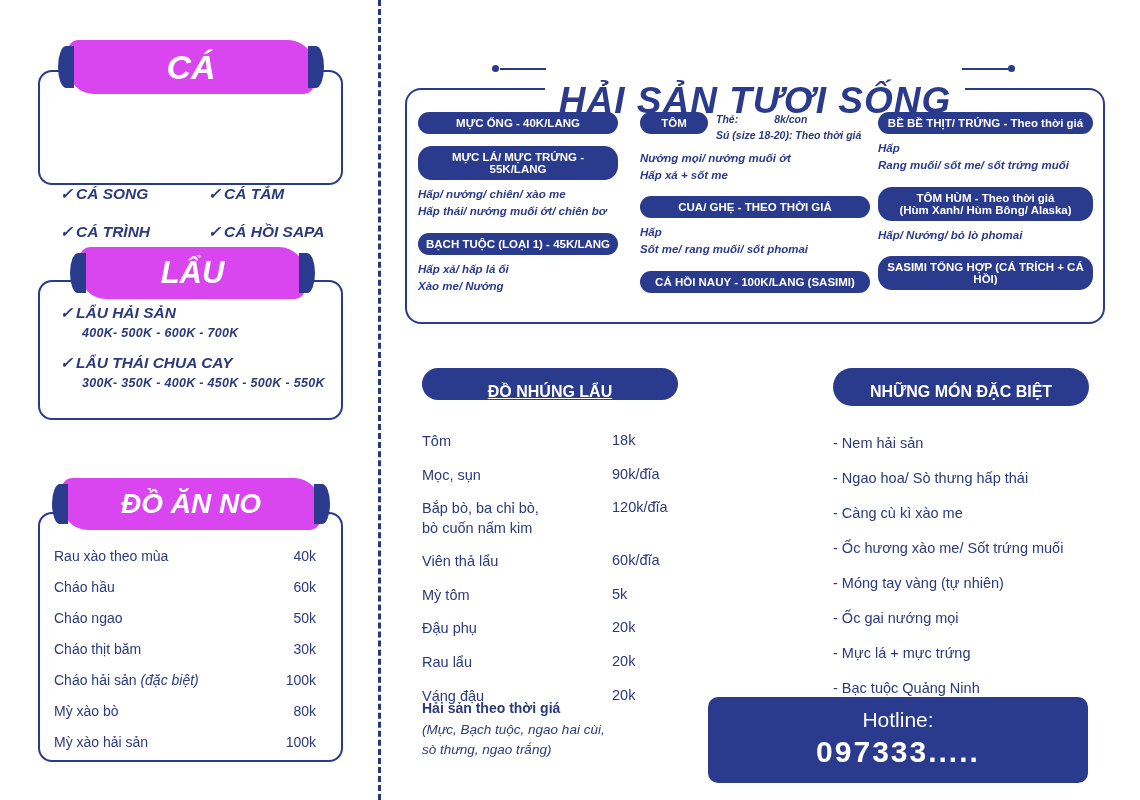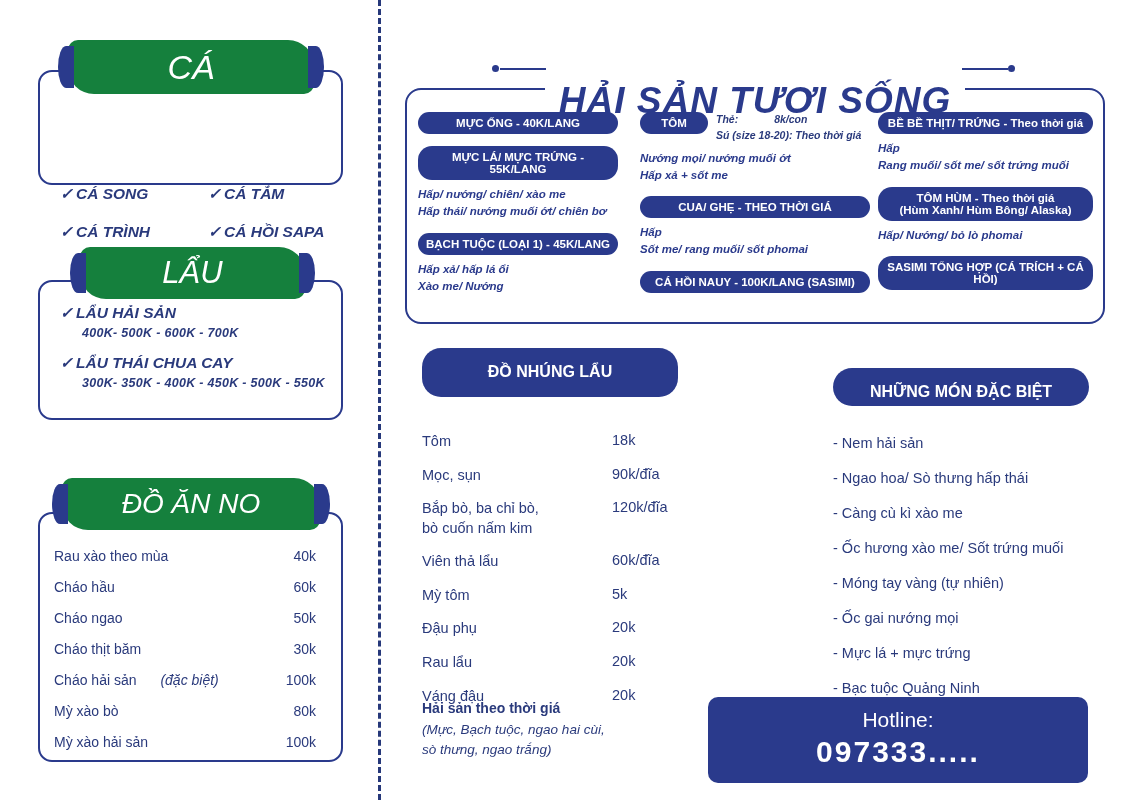--- a/index.html
+++ b/index.html
@@ -15,23 +15,23 @@
   .page { position:absolute; inset:0; }
 
   
   .divider {
     position:absolute;
     left:378px; top:0; bottom:0;
     width:0;
     border-left:3px dashed #26387a;
   }
   .brush-banner {
-    background:#15803d;
+    background:#d946ef;
     color:#fff;
-    font-weight:normal;
+    font-weight:bold;
     text-align:center;
     position:relative;
     border-radius:10px 26px 10px 26px;
   }
   .brush-banner:before,
   .brush-banner:after{
     content:"";
     position:absolute;
     top:6px; bottom:6px;
     width:16px;
@@ -73,21 +73,21 @@
 
   
   #doanno-card { left:38px; top:512px; width:305px; height:250px; }
   #doanno-banner {
     position:absolute; left:62px; top:478px; width:258px; height:52px;
     font-size:28px; line-height:52px; font-style:italic;
   }
   .doanno-list { position:absolute; left:54px; top:540px; width:262px; font-size:14px; }
   .doanno-row { display:flex; justify-content:space-between; padding:7.5px 0; }
   .doanno-row .nm { font-weight:normal; }
-  .doanno-row .nm i { font-style:italic;margin-left:20px; }
+  .doanno-row .nm i { font-style:italic; }
   .doanno-row .pr { font-weight:normal; }
 
   
   #seafood-box {
     position:absolute; left:405px; top:88px; width:700px; height:236px;
     border:2px solid #2a3a8c; border-radius:16px;
   }
   #seafood-title {
     position:absolute; left:545px; top:44px; width:420px; height:50px;
     text-align:center; font-size:37px; font-weight:bold; font-style:italic;
@@ -116,22 +116,22 @@
 
   .blk { margin-bottom:12px; }
   .blk .sub { margin-top:6px; }
 
   .tom-row { display:flex; align-items:flex-start; gap:8px; }
   .tom-pill { width:68px; }
   .tom-info { font-size:10.5px; font-style:italic; font-weight:bold; line-height:1.5; }
   .tom-info .row2 { display:flex; gap:36px; }
 
   
-  #nhung-banner { position:absolute; left:422px; top:348px; width:256px; height:49px;
-     border-radius:19px; font-size:16px; line-height:38px; }
+  #nhung-banner { position:absolute; left:422px; top:368px; width:256px; height:32px;
+     border-radius:19px; font-size:16px; line-height:38px;text-decoration:underline; }
   #dacbiet-banner { position:absolute; left:833px; top:368px; width:256px; height:38px;
      border-radius:19px; font-size:16px; line-height:38px; }
 
   .nhung-list { position:absolute; left:422px; top:425px; width:290px; font-size:14.5px; }
   .nhung-row { display:flex; padding:7px 0; }
   .nhung-row .nm { width:190px; line-height:1.35; }
   .nhung-row .pr { }
   .nhung-note { position:absolute; left:422px; top:700px; width:260px; font-size:14px; font-weight:bold; }
   .nhung-note .sub2 { font-style:italic; font-weight:normal; font-size:13.5px; line-height:1.45; margin-top:4px; }
 

